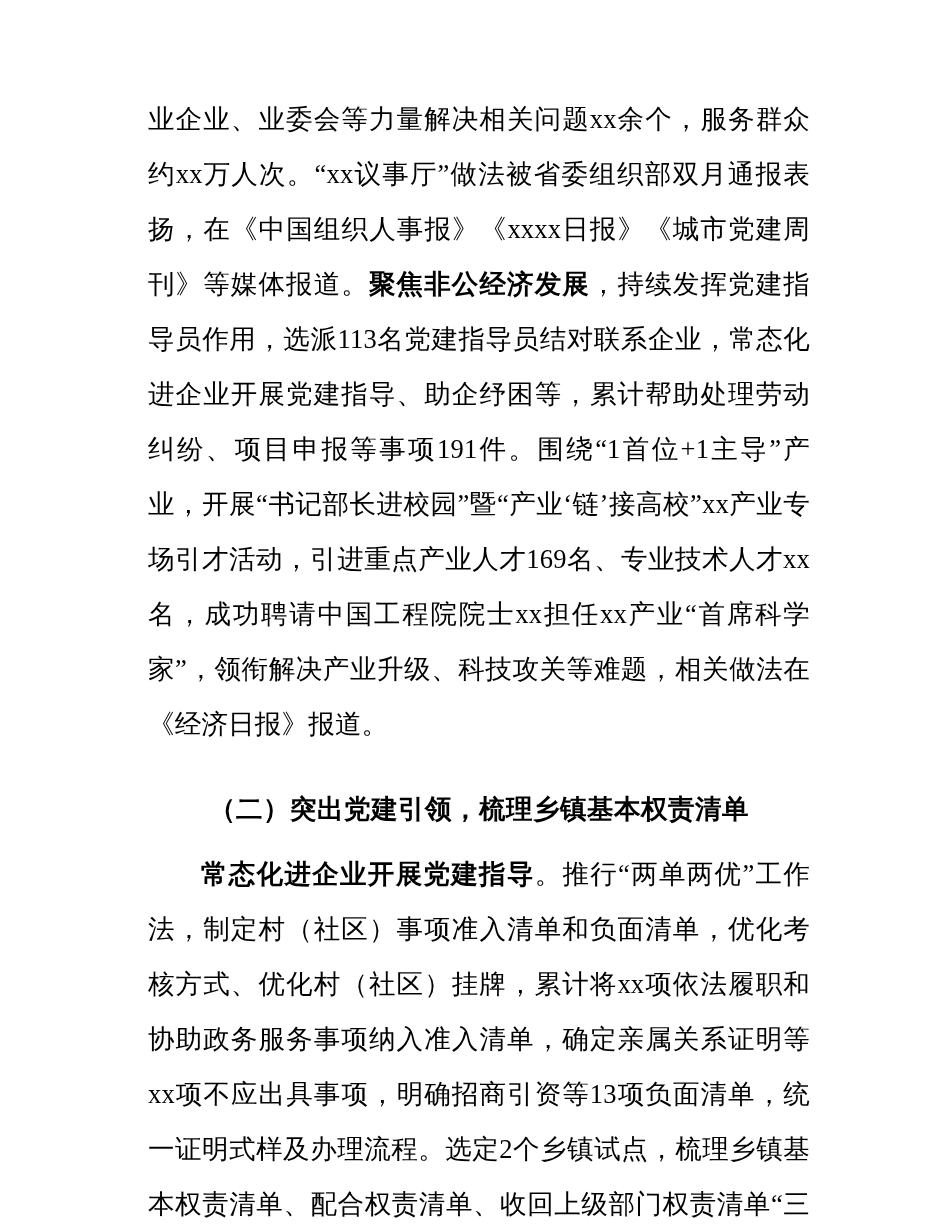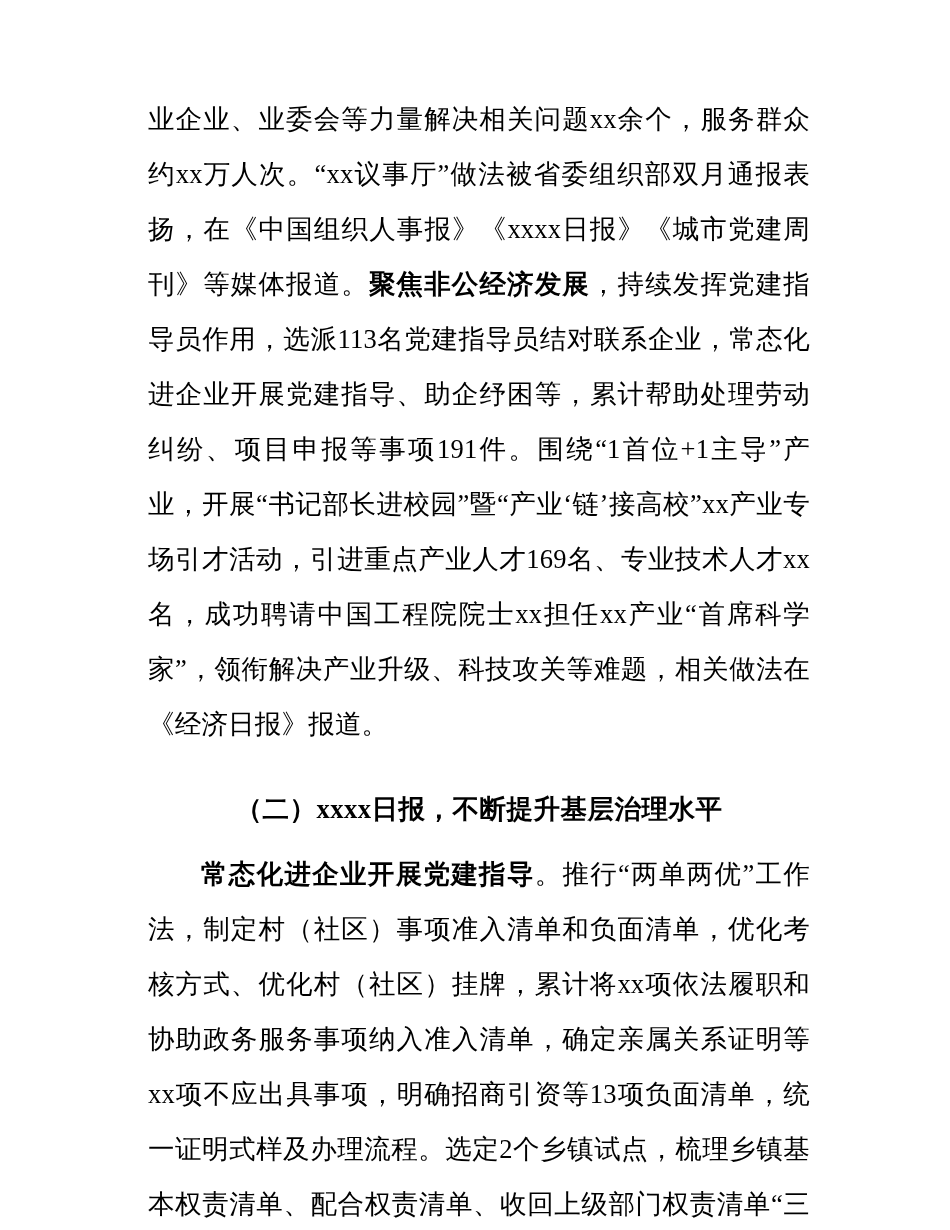--- a/index.html
+++ b/index.html
@@ -54,20 +54,20 @@
   }
 </style>
 </head>
 <body>
 
 <div class="page">
   <div class="doc-body">
 
     <p class="para"><span>业企业、业委会等力量解决相关问题xx余个，服务群众约xx万人次。“xx议事厅”做法被省委组织部双月通报表扬，在《中国组织人事报》《xxxx日报》《城市党建周刊》等媒体报道。</span><span class="bold">聚焦非公经济发展</span><span>，持续发挥党建指导员作用，选派113名党建指导员结对联系企业，常态化进企业开展党建指导、助企纾困等，累计帮助处理劳动纠纷、项目申报等事项191件。围绕“1首位+1主导”产业，开展“书记部长进校园”暨“产业‘链’接高校”xx产业专场引才活动，引进重点产业人才169名、专业技术人才xx名，成功聘请中国工程院院士xx担任xx产业“首席科学家”，领衔解决产业升级、科技攻关等难题，相关做法在《经济日报》报道。</span></p>
 
-    <p class="heading">（二）xxxx日报，不断提升基层治理水平</p>
+    <p class="heading">（二）突出党建引领，梳理乡镇基本权责清单</p>
 
     <div class="spacer-sm"></div>
 
     <p class="para indent2"><span class="bold">常态化进企业开展党建指导</span><span>。推行“两单两优”工作法，制定村（社区）事项准入清单和负面清单，优化考核方式、优化村（社区）挂牌，累计将xx项依法履职和协助政务服务事项纳入准入清单，确定亲属关系证明等xx项不应出具事项，明确招商引资等13项负面清单，统一证明式样及办理流程。选定2个乡镇试点，梳理乡镇基本权责清单、配合权责清单、收回上级部门权责清单“三张清单”，切实厘清县乡权责边界。按照村（社区）组织机制牌子指导标准，清理各类机制牌子xx余块。</span></p>
 
   </div>
 </div>
 
 </body></html>

